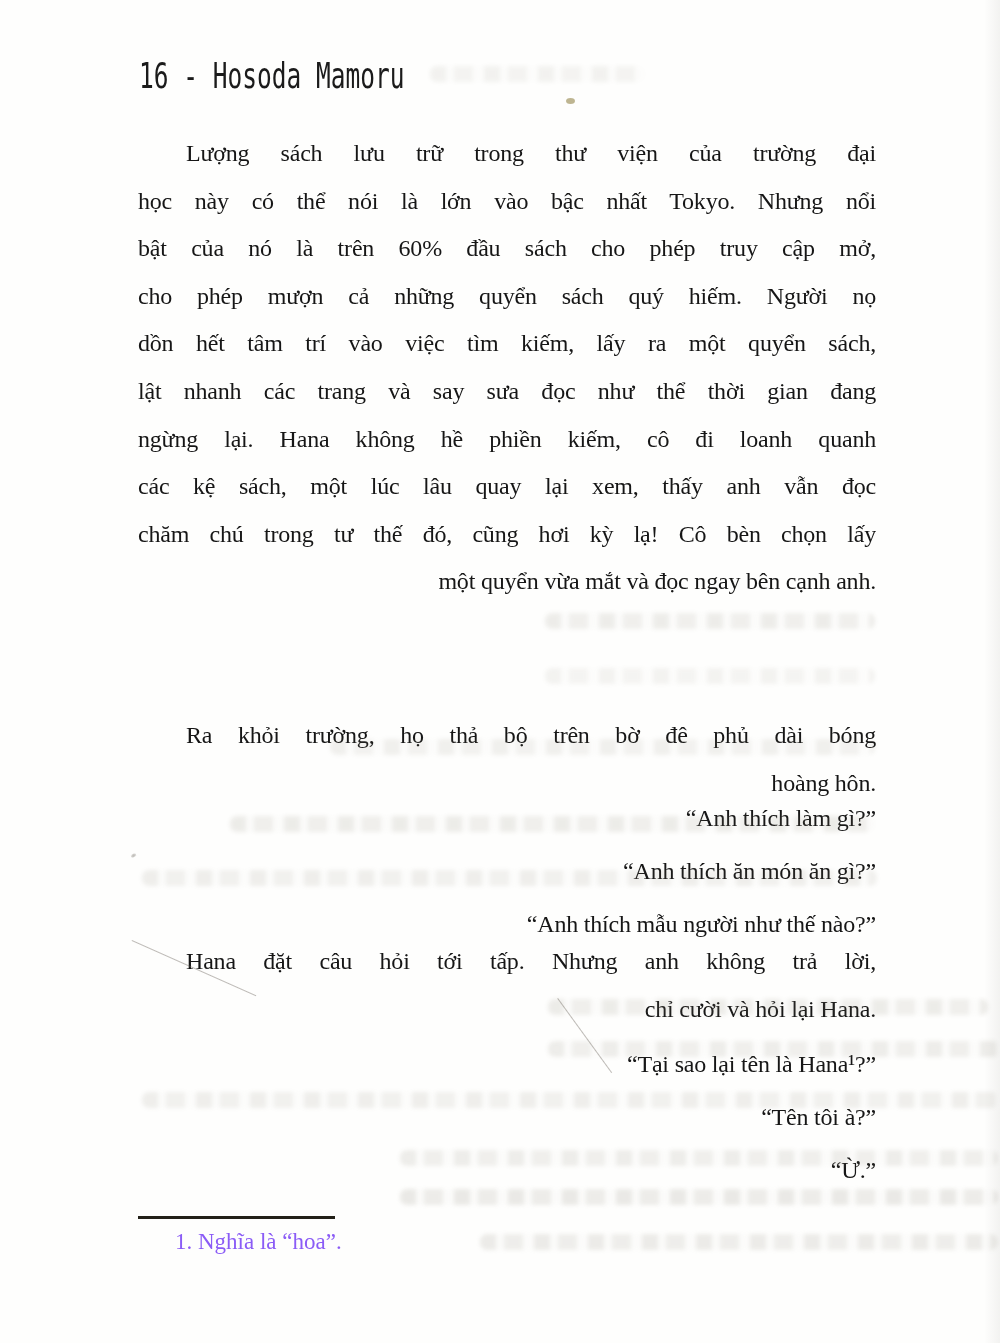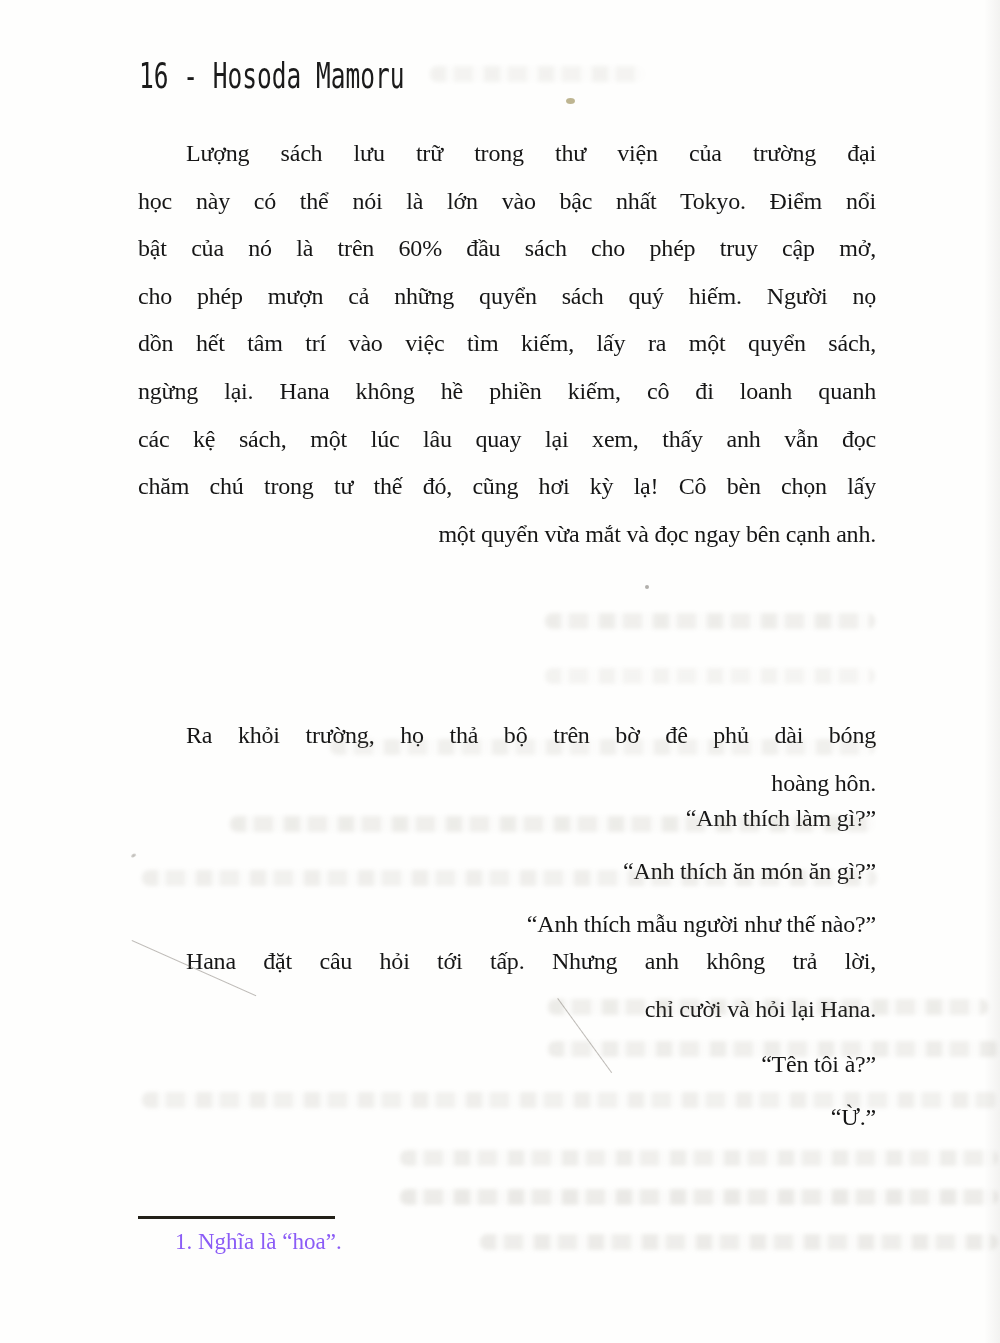--- a/index.html
+++ b/index.html
@@ -64,24 +64,25 @@
 </style>
 </head>
 <body>
 
 <div class="page">
 
   <div class="header">16 - Hosoda Mamoru</div>
 
   <div class="para p1">
       <div class="line j ind">Lượng sách lưu trữ trong thư viện của trường đại</div>
-      <div class="line j">học này có thể nói là lớn vào bậc nhất Tokyo. Điểm nổi</div>
+      <div class="line j">học này có thể nói là lớn vào bậc nhất Tokyo. Nhưng nổi</div>
       <div class="line j">bật của nó là trên 60% đầu sách cho phép truy cập mở,</div>
       <div class="line j">cho phép mượn cả những quyển sách quý hiếm. Người nọ</div>
       <div class="line j">dồn hết tâm trí vào việc tìm kiếm, lấy ra một quyển sách,</div>
+      <div class="line j">lật nhanh các trang và say sưa đọc như thể thời gian đang</div>
       <div class="line j">ngừng lại. Hana không hề phiền kiếm, cô đi loanh quanh</div>
       <div class="line j">các kệ sách, một lúc lâu quay lại xem, thấy anh vẫn đọc</div>
       <div class="line j">chăm chú trong tư thế đó, cũng hơi kỳ lạ! Cô bèn chọn lấy</div>
       <div class="line">một quyển vừa mắt và đọc ngay bên cạnh anh.</div>
     </div>
 
   <div class="para p2">
       <div class="line j ind">Ra khỏi trường, họ thả bộ trên bờ đê phủ dài bóng</div>
       <div class="line">hoàng hôn.</div>
     </div>
@@ -91,20 +92,21 @@
       <div class="line ind">“Anh thích ăn món ăn gì?”</div>
       <div class="line ind">“Anh thích mẫu người như thế nào?”</div>
     </div>
 
   <div class="para p3">
       <div class="line j ind">Hana đặt câu hỏi tới tấp. Nhưng anh không trả lời,</div>
       <div class="line">chỉ cười và hỏi lại Hana.</div>
     </div>
 
   <div class="para d2">
+      <div class="line ind">“Tại sao lại tên là Hana¹?”</div>
       <div class="line ind">“Tên tôi à?”</div>
       <div class="line ind">“Ừ.”</div>
     </div>
 
   <div class="footnote-rule"></div>
   <div class="footnote">1. Nghĩa là “hoa”.</div>
 
   <div class="ghost g1"></div>
   <div class="ghost g2"></div>
   <div class="ghost g3"></div>

